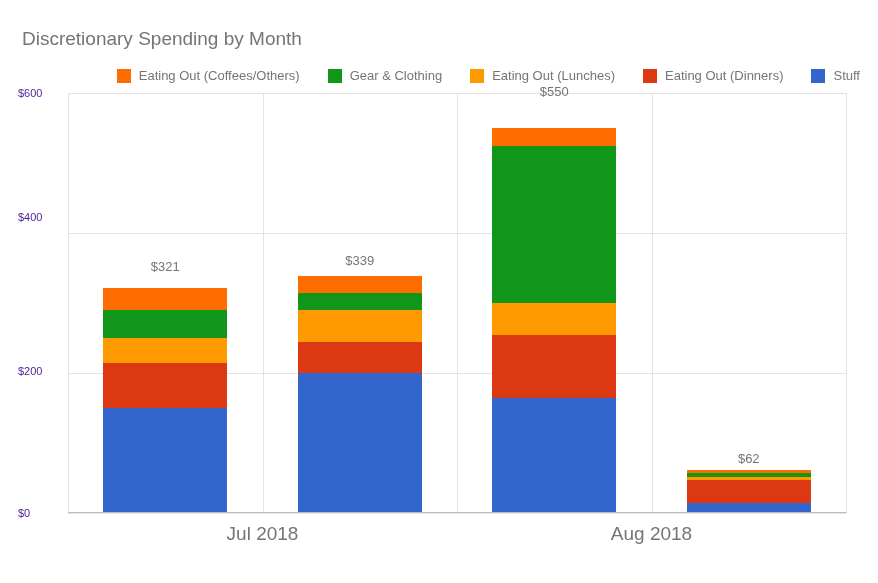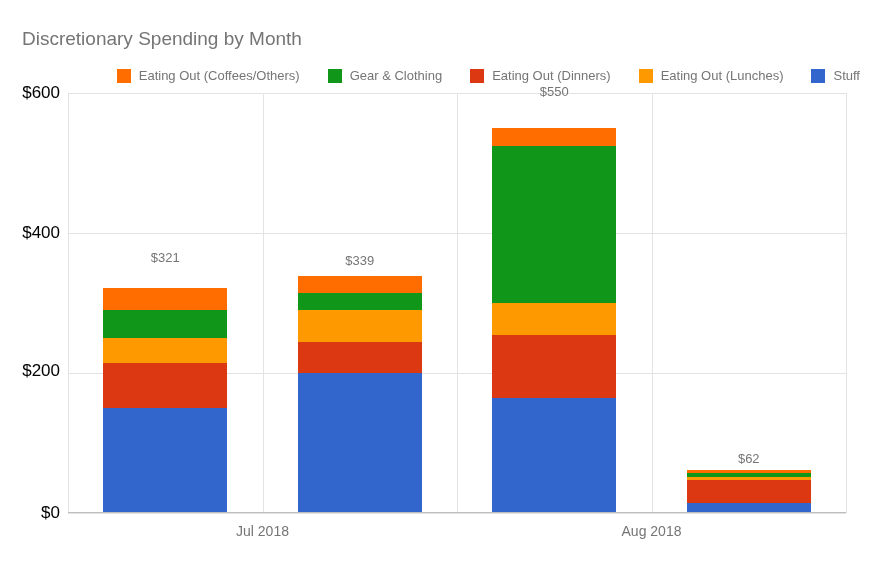--- a/index.html
+++ b/index.html
@@ -60,23 +60,22 @@
   .grid-v {
     position: absolute;
     top: 0; bottom: 0;
     width: 1px;
     background: #e3e3e3;
   }
   .y-axis-label {
     position: absolute;
     left: -50px;
     width: 42px;
-    text-align: right;
-    font-size: 17px;
-    color: #000000;
+    font-size: 11px;
+    color: #4c1d95;
     transform: translateY(-50%);
   }
   .x-axis-line {
     position: absolute;
     left: 0; right: 0; bottom: 0;
     height: 1px;
     background: #bdbdbd;
   }
   .bars {
     position: absolute;
@@ -108,80 +107,80 @@
   .x-labels {
     position: relative;
     margin-left: 50px;
     margin-right: 14px;
     display: flex;
     margin-top: 10px;
   }
   .x-label {
     flex: 1;
     text-align: center;
-    font-size: 14px;
+    font-size: 19px;
     color: #757575;
   }
 </style>
 </head>
 <body>
 
 <div class="chart-wrap">
 
   <div class="title">Discretionary Spending by Month</div>
 
   <div class="legend" id="legend">
       <div class="legend-item">
         <span class="swatch" style="background: rgb(255, 109, 1);"></span>
         <span>Eating Out (Coffees/Others)</span>
       </div>
       <div class="legend-item">
         <span class="swatch" style="background: rgb(16, 150, 24);"></span>
         <span>Gear &amp; Clothing</span>
       </div>
       <div class="legend-item">
+        <span class="swatch" style="background: rgb(255, 153, 0);"></span>
+        <span>Eating Out (Lunches)</span>
+      </div>
+      <div class="legend-item">
         <span class="swatch" style="background: rgb(220, 57, 18);"></span>
         <span>Eating Out (Dinners)</span>
-      </div>
-      <div class="legend-item">
-        <span class="swatch" style="background: rgb(255, 153, 0);"></span>
-        <span>Eating Out (Lunches)</span>
       </div>
       <div class="legend-item">
         <span class="swatch" style="background: rgb(51, 102, 204);"></span>
         <span>Stuff</span>
       </div>
     </div>
 
   <div class="plot" id="plot">
     <div class="grid" id="grid">
         <div class="grid-line" style="top: 420px;"></div>
         <div class="y-axis-label" style="top: 420px;">$0</div>
         <div class="grid-line" style="top: 280px;"></div>
         <div class="y-axis-label" style="top: 278px;">$200</div>
         <div class="grid-line" style="top: 140px;"></div>
-        <div class="y-axis-label" style="top: 140px;">$400</div>
+        <div class="y-axis-label" style="top: 124px;">$400</div>
         <div class="grid-line" style="top: 0px;"></div>
         <div class="y-axis-label" style="top: 0px;">$600</div>
         <div class="grid-v" style="left: 0%;"></div>
         <div class="grid-v" style="left: 25%;"></div>
         <div class="grid-v" style="left: 50%;"></div>
         <div class="grid-v" style="left: 75%;"></div>
         <div class="grid-v" style="left: 100%;"></div>
       </div>
     <div class="bars" id="bars">
         <div class="bar-slot">
           <div class="stack">
             <div class="seg" style="height: 105px; background: rgb(51, 102, 204);"></div>
             <div class="seg" style="height: 45.5px; background: rgb(220, 57, 18);"></div>
             <div class="seg" style="height: 24.5px; background: rgb(255, 153, 0);"></div>
             <div class="seg" style="height: 28px; background: rgb(16, 150, 24);"></div>
             <div class="seg" style="height: 21.7px; background: rgb(255, 109, 1);"></div>
           </div>
-          <div class="total-label" style="bottom: 248px; margin-top: 22px;">$321</div>
+          <div class="total-label" style="bottom: 239px; margin-top: 22px;">$321</div>
         </div>
         <div class="bar-slot">
           <div class="stack">
             <div class="seg" style="height: 140px; background: rgb(51, 102, 204);"></div>
             <div class="seg" style="height: 31.5px; background: rgb(220, 57, 18);"></div>
             <div class="seg" style="height: 31.5px; background: rgb(255, 153, 0);"></div>
             <div class="seg" style="height: 17.5px; background: rgb(16, 150, 24);"></div>
             <div class="seg" style="height: 16.8px; background: rgb(255, 109, 1);"></div>
           </div>
           <div class="total-label" style="bottom: 245.3px;">$339</div>

